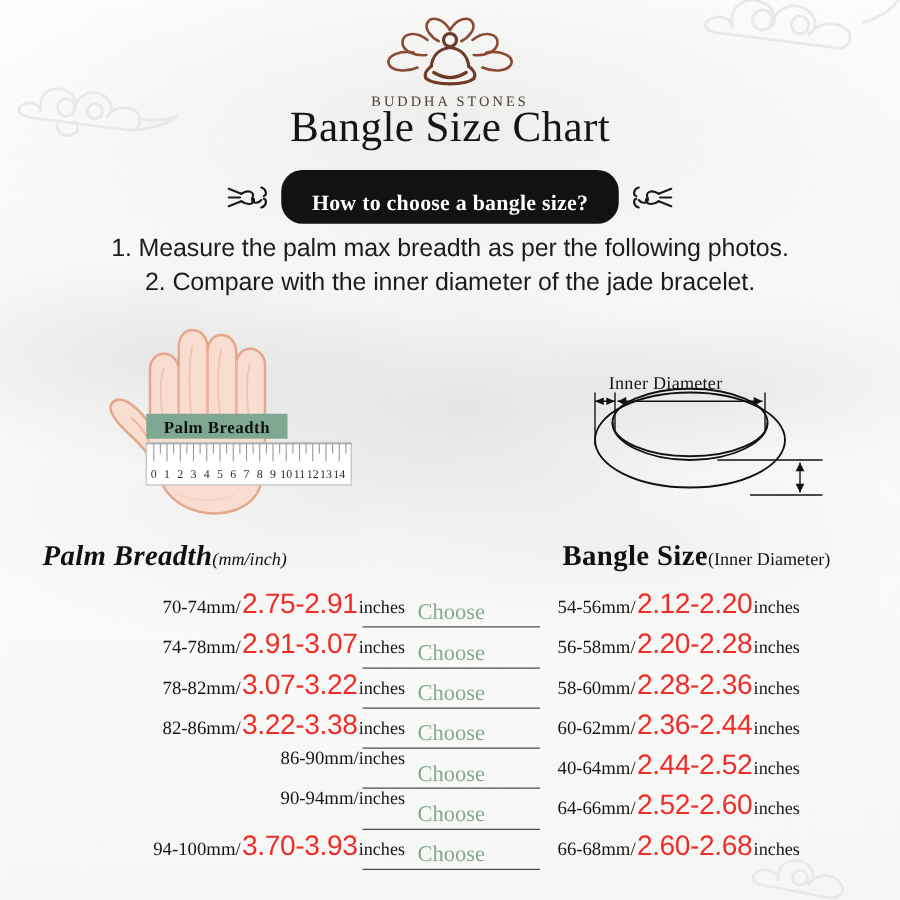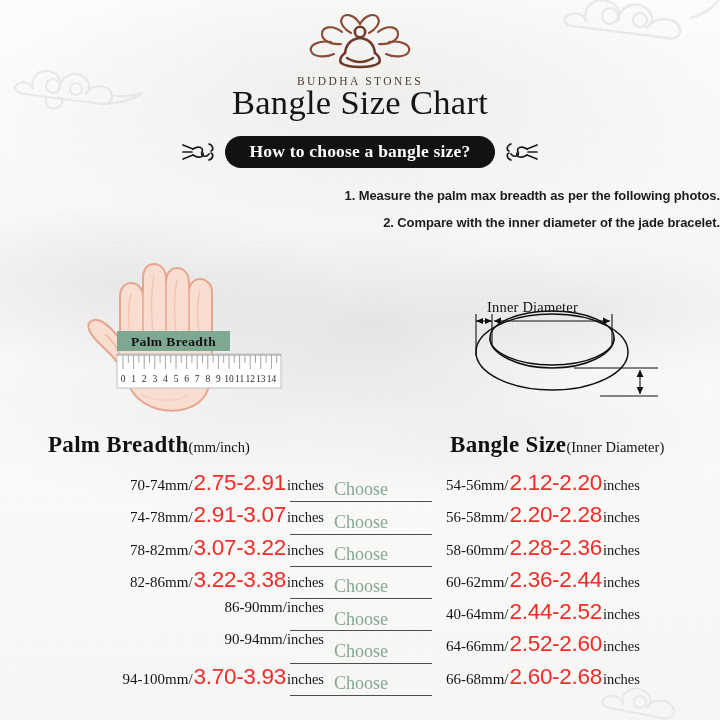--- a/index.html
+++ b/index.html
@@ -83,35 +83,35 @@
     top: 136px;
     display: flex;
     align-items: center;
     justify-content: center;
     gap: 9px;
   }
   #subtitle-pill {
     background: #121212;
     color: #ffffff;
     border-radius: 17px;
-    padding: 5px 25px 6px;
+    padding: 16px 25px 6px;
     font-family: "Liberation Serif", serif;
     font-weight: bold;
     font-size: 17.5px;
     letter-spacing: 0.2px;
     white-space: nowrap;
   }
 
   .instructions {
     position: absolute;
     left: 0; right: 0;
-    text-align: right;
+    text-align: center;
     font-family: "Liberation Sans", sans-serif;
-    font-weight: bold;
-    font-size: 13px;
+    font-weight: normal;
+    font-size: 20px;
     color: #1c1c1c;
     letter-spacing: -0.1px;
   }
   #instr-1 { top: 188px; }
   #instr-2 { top: 215px; }
 
   
   #hand-fig {
     position: absolute;
     left: 74px;
@@ -141,21 +141,21 @@
     white-space: nowrap;
   }
   .col-header .big {
     font-size: 23px;
     font-weight: bold;
     letter-spacing: 0.3px;
   }
   .col-header .small {
     font-size: 14.5px;
   }
-  #header-left  { left: 48px;  top: 432px; }
+  #header-left  { left: 34px;  top: 432px; font-style: italic; }
   #header-right { left: 450px; top: 432px; }
 
   
   #rows-left {
     position: absolute;
     left: 24px;
     top: 470px;
     width: 300px;
   }
   #rows-choose {

